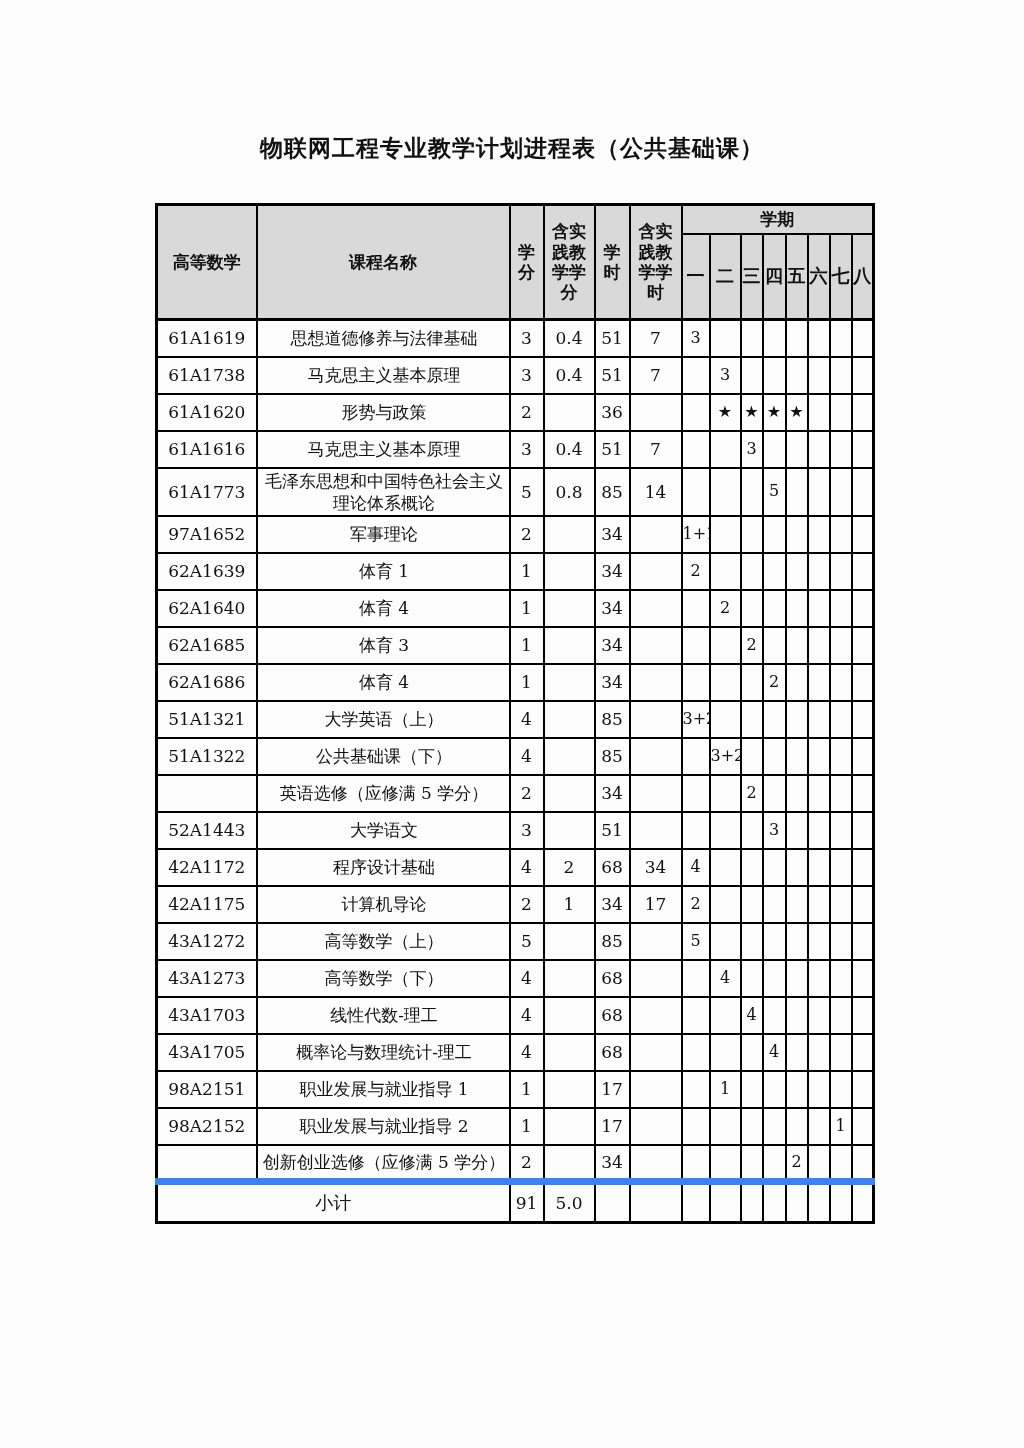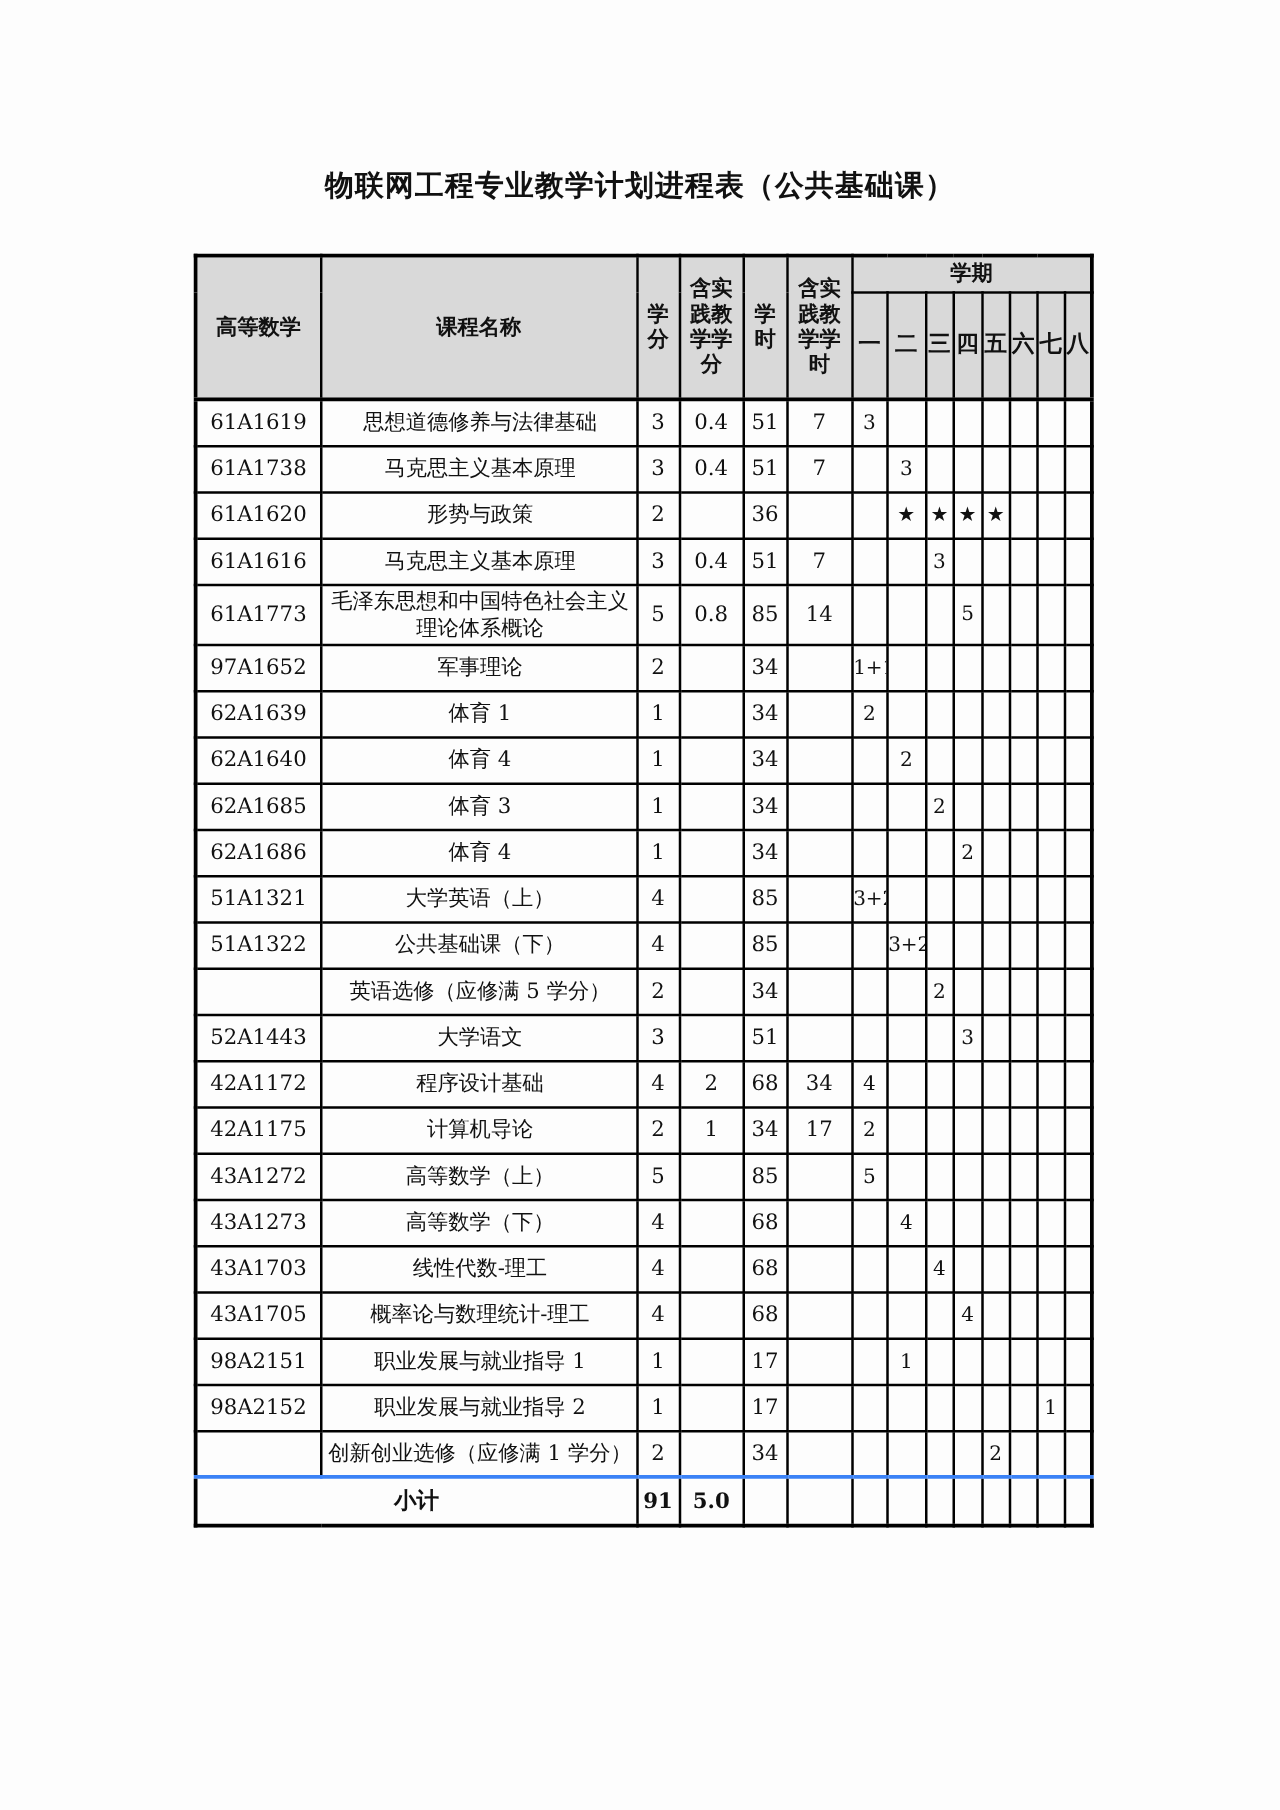--- a/index.html
+++ b/index.html
@@ -62,22 +62,22 @@
   }
   table.plan thead { border-bottom: 3px solid #000; }
   table.plan tbody tr { height: 37px; }
   table.plan td.name-cell {
     text-align: center;
     padding-left: 4px;
     padding-right: 2px;
   }
   table.plan td.sem-cell { font-size: 16px; padding: 0; }
   table.plan tr.subtotal-row td {
-    font-weight: bold;
-    border-top: 3px solid #3b82f6;
+    font-weight: normal;
+    border-top: 7px solid #3b82f6;
     height: 34px;
   }
   table.plan tr.subtotal-row td.subtotal-label {
     text-align: center;
     font-size: 18px;
   }
 </style>
 </head>
 <body>
 
@@ -480,21 +480,21 @@
           <td class="sem-cell"></td>
           <td class="sem-cell"></td>
           <td class="sem-cell"></td>
           <td class="sem-cell"></td>
           <td class="sem-cell"></td>
           <td class="sem-cell">1</td>
           <td class="sem-cell"></td>
         </tr>
         <tr>
           <td></td>
-          <td class="name-cell">创新创业选修（应修满 1 学分）</td>
+          <td class="name-cell">创新创业选修（应修满 5 学分）</td>
           <td>2</td>
           <td></td>
           <td>34</td>
           <td></td>
           <td class="sem-cell"></td>
           <td class="sem-cell"></td>
           <td class="sem-cell"></td>
           <td class="sem-cell"></td>
           <td class="sem-cell">2</td>
           <td class="sem-cell"></td>

